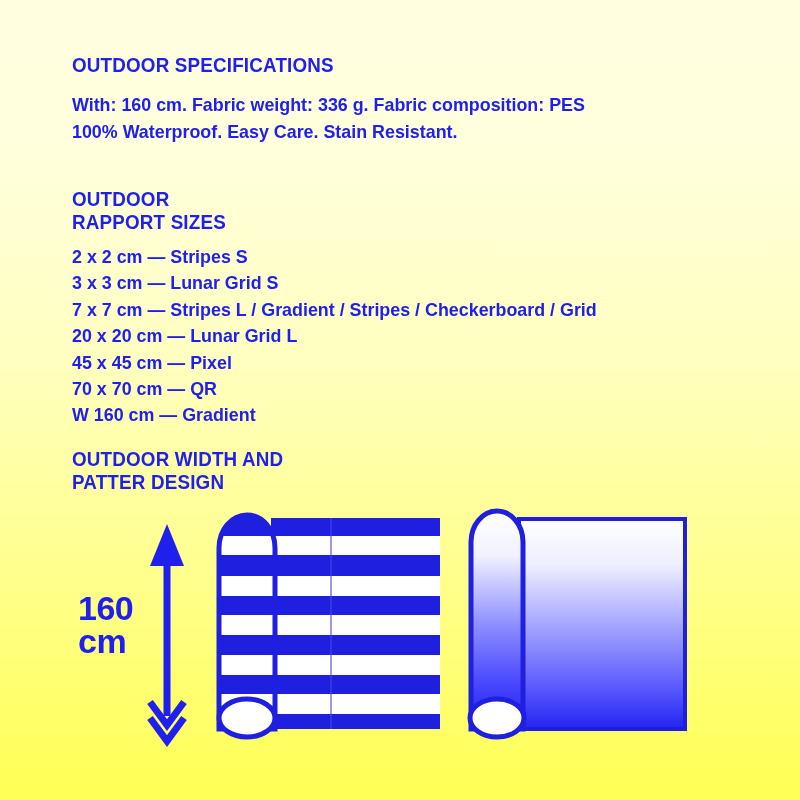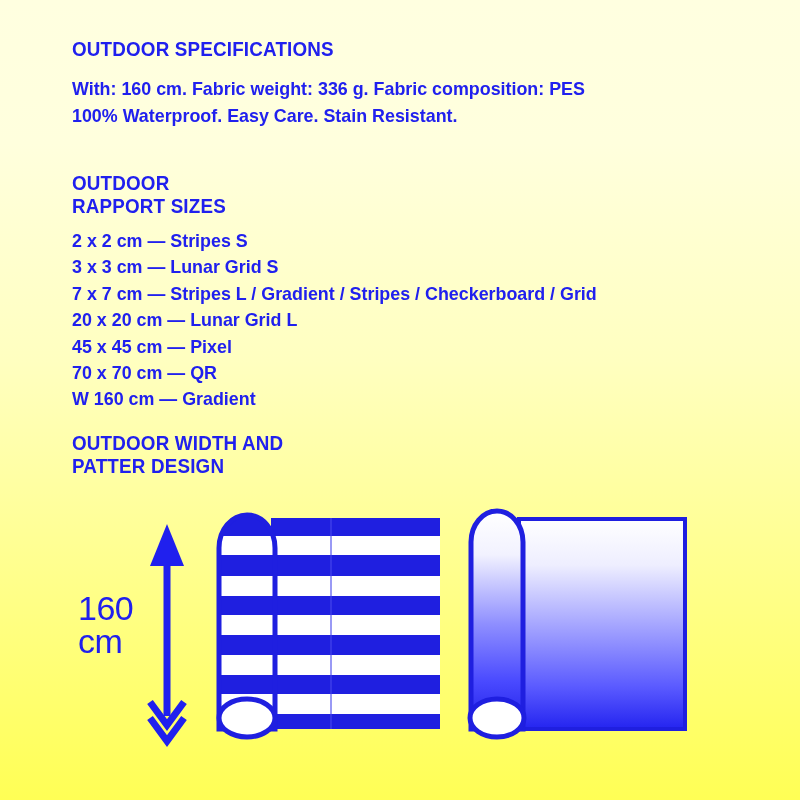--- a/index.html
+++ b/index.html
@@ -15,21 +15,21 @@
     font-family: "Liberation Sans", sans-serif;
     background: linear-gradient(to bottom, #ffffe0 0%, #ffffdd 18%, #ffffc0 45%, #ffff8c 72%, #ffff55 100%);
     position: relative;
     color: #2020ee;
   }
 
   
   .sheet {
     position: absolute;
     left: 72px;
-    top: 0;
+    top: 16px;
     width: 700px;
     height: 760px;
   }
 
   .h-title {
     position: absolute;
     font-size: 20px;
     font-weight: bold;
     letter-spacing: 0.2px;
     color: #2020ee;
@@ -63,21 +63,21 @@
     width: 800px; height: 800px;
     pointer-events: none;
   }
   .diagram svg { display:block; }
 
   .measure-label {
     position: absolute;
     left: 78px;
     top: 592px;
     font-size: 34px;
-    font-weight: normal;
+    font-weight: bold;
     color: #2020ee;
     line-height: 0.97;
     white-space: pre-line;
     letter-spacing: -0.5px;
   }
 </style>
 </head>
 <body>
 
 <div class="sheet">

